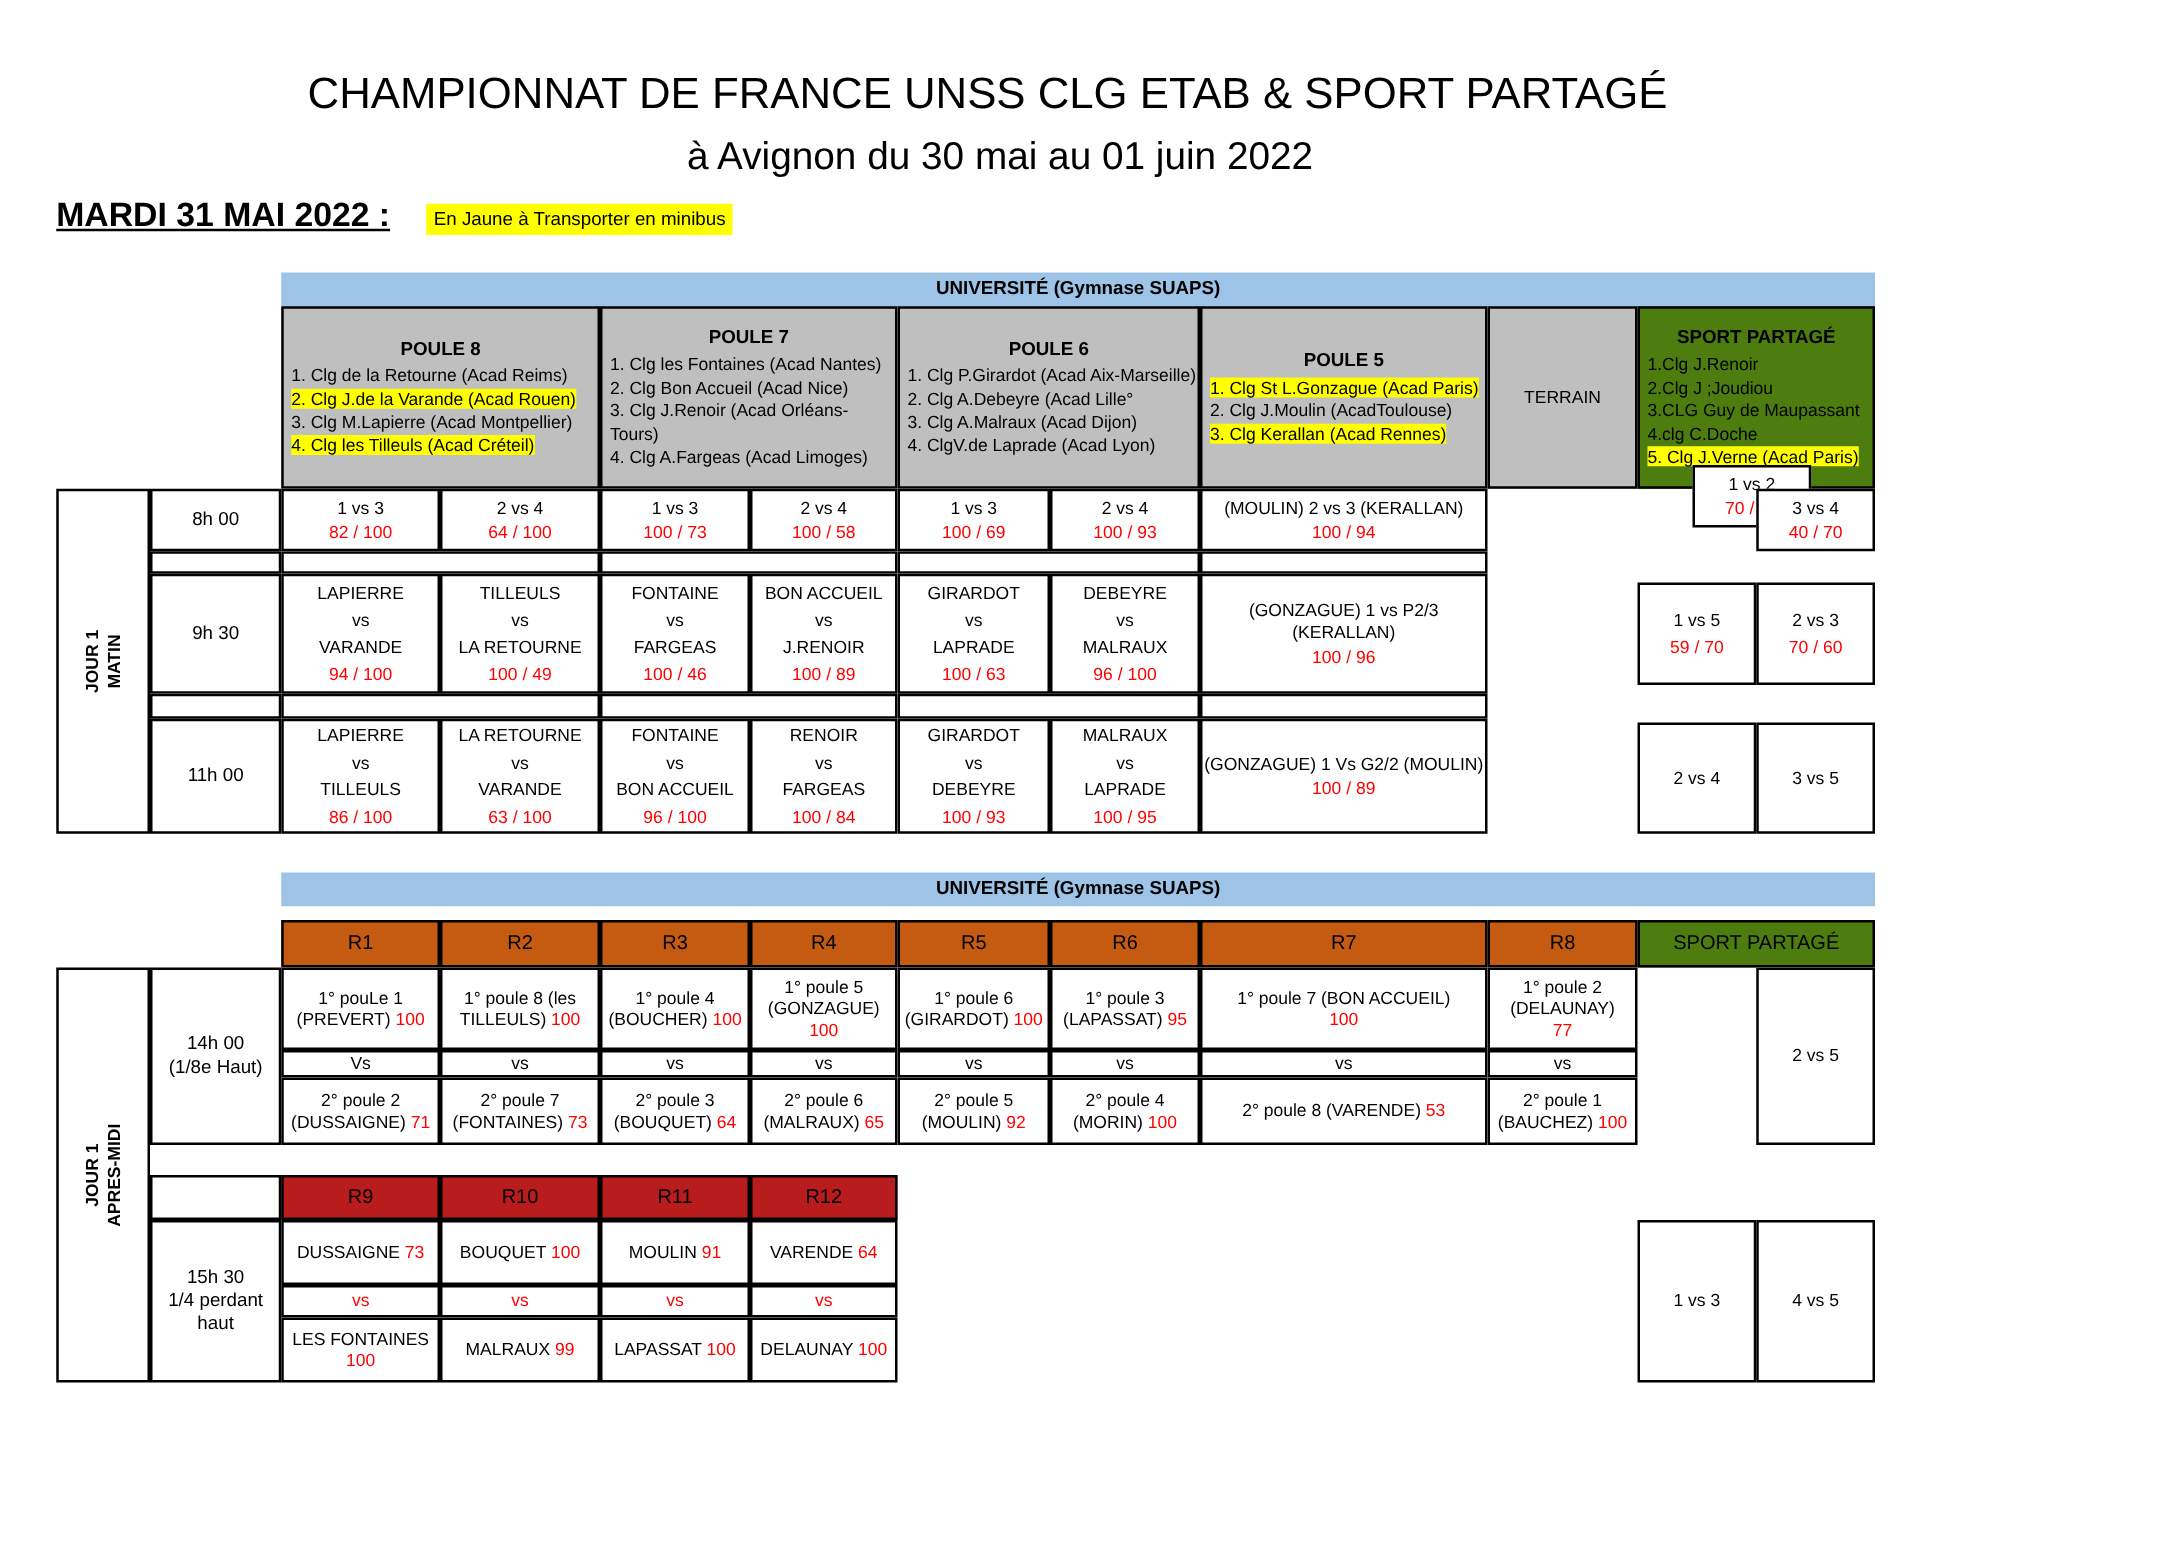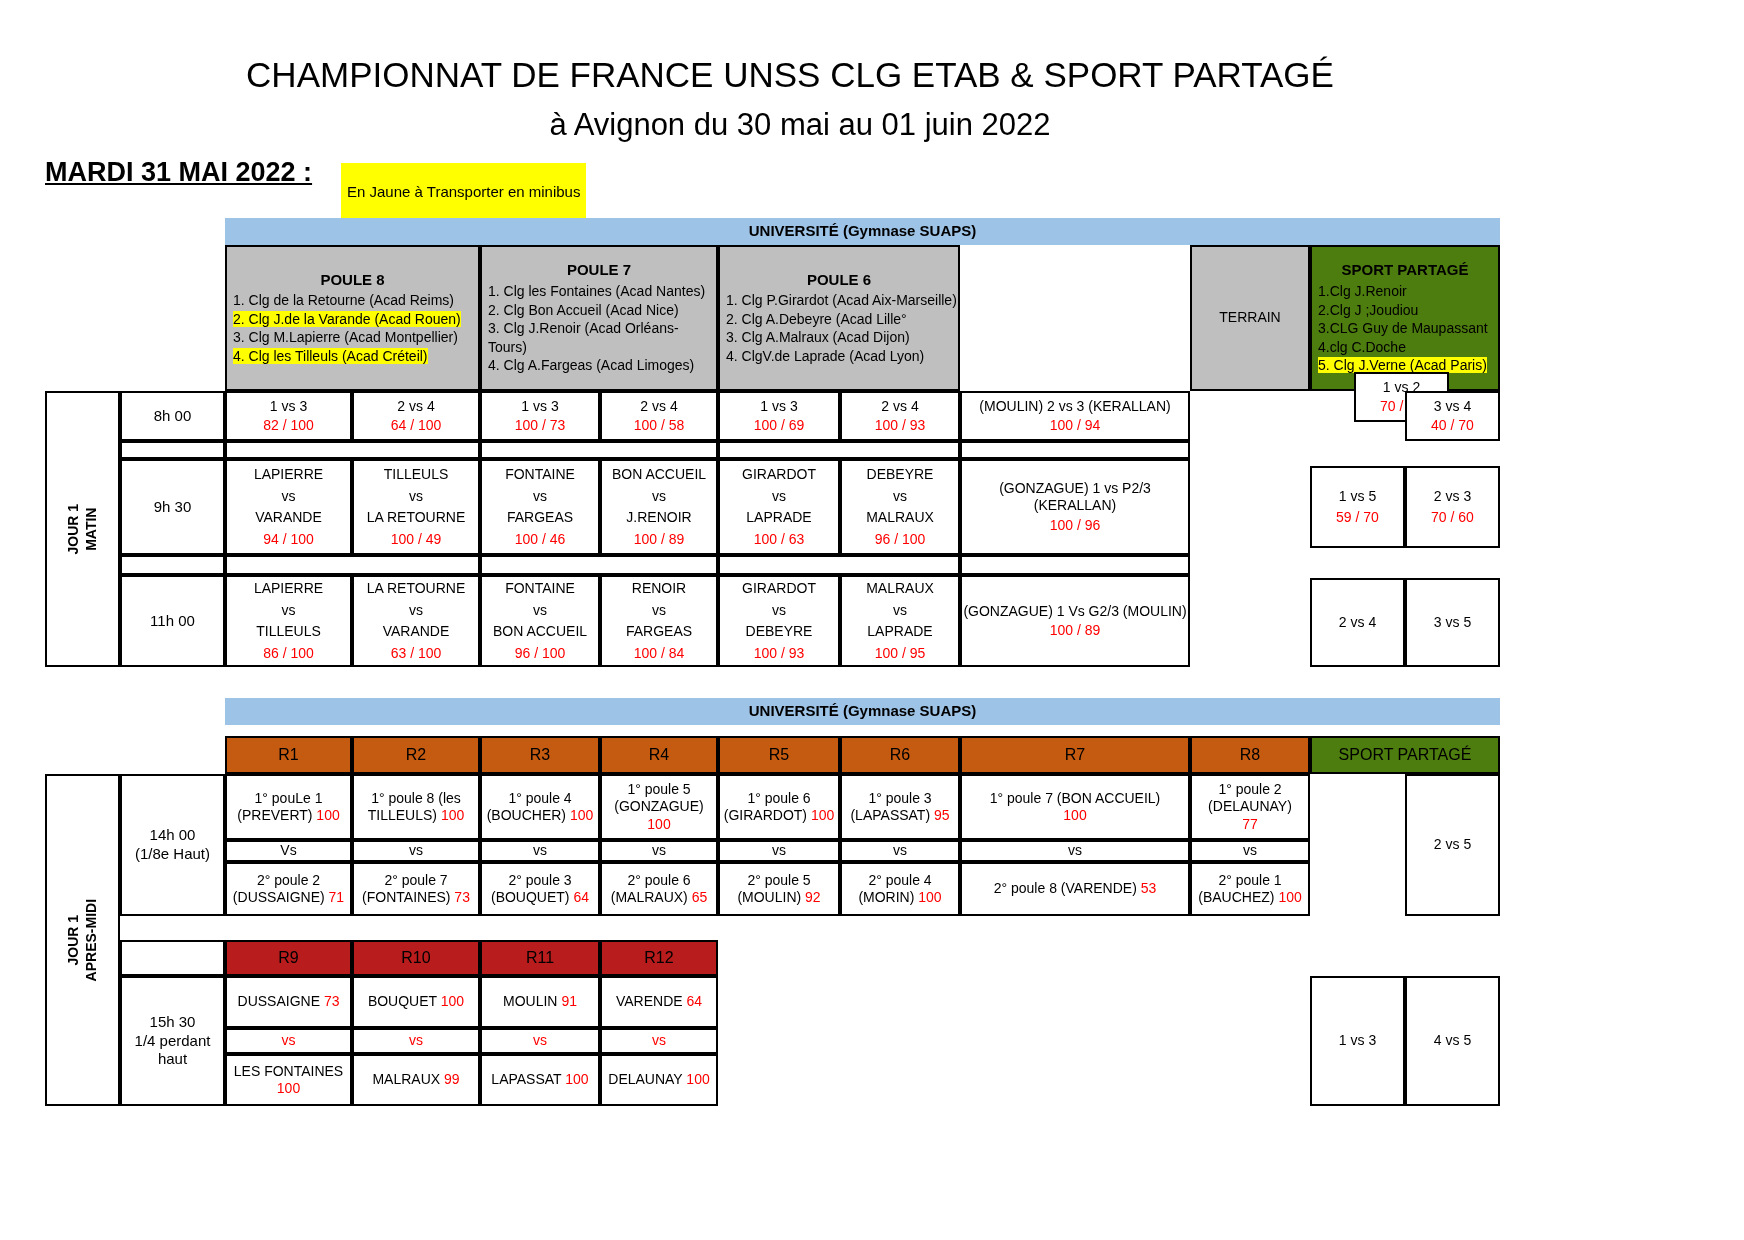--- a/index.html
+++ b/index.html
@@ -10,21 +10,21 @@
         display:flex;flex-direction:column;align-items:center;justify-content:center;
         text-align:center;line-height:1.25;}
   .gray{background:#BFBFBF;}
   .blue{background:#9DC3E6;border:none;}
   .pink{background:#4d7c0f;}
   .orange{background:#C55A11;}
   .peach{background:#b91c1c;}
   .title{font-size:35px;letter-spacing:0px;text-align:center;}
   .subtitle{font-size:31px;text-align:center;}
   .dateh{font-size:27px;font-weight:bold;text-decoration:underline;}
-  .legend{background:#FFFF00;font-size:15px;padding:20px 6px;}
+  .legend{background:#FFFF00;font-size:15px;padding:4px 6px;}
   .venue{display:flex;align-items:center;justify-content:center;font-weight:bold;font-size:15px;}
   .pn{font-weight:bold;font-size:15px;margin-bottom:2px;}
   .tl{font-size:14px;align-self:flex-start;text-align:left;padding-left:6px;line-height:1.32;}
   .hl{background:#FFFF00;}
   .m{font-size:14px;}
   .s{font-size:14px;color:#FF0000;}
   .mt{gap:2px;}
   .mt4{gap:4px;}
   .rh{font-weight:normal;font-size:16px;}
   .time{font-size:15px;}
@@ -63,20 +63,26 @@
     <div class="tl">3. Clg J.Renoir (Acad Orléans-Tours)</div>
     <div class="tl">4. Clg A.Fargeas (Acad Limoges)</div>
   </div>
   <div class="cell gray" style="left:718px;top:245px;width:242px;height:146px;">
     <div class="pn">POULE 6</div>
     <div class="tl">1. Clg P.Girardot (Acad Aix-Marseille)</div>
     <div class="tl">2. Clg A.Debeyre (Acad Lille°</div>
     <div class="tl">3. Clg A.Malraux (Acad Dijon)</div>
     <div class="tl">4. ClgV.de Laprade (Acad Lyon)</div>
   </div>
+  <div class="cell gray" style="left:960px;top:245px;width:230px;height:146px;">
+    <div class="pn">POULE 5</div>
+    <div class="tl"><span class="hl">1. Clg St L.Gonzague (Acad Paris)</span></div>
+    <div class="tl">2. Clg J.Moulin (AcadToulouse)</div>
+    <div class="tl"><span class="hl">3. Clg Kerallan (Acad Rennes)</span></div>
+  </div>
   <div class="cell gray" style="left:1190px;top:245px;width:120px;height:146px;">
     <span class="m">TERRAIN</span>
   </div>
   <div class="cell pink" style="left:1310px;top:245px;width:190px;height:146px;">
     <div class="pn">SPORT PARTAGÉ</div>
     <div class="tl">1.Clg J.Renoir</div>
     <div class="tl">2.Clg J ;Joudiou</div>
     <div class="tl">3.CLG Guy de Maupassant</div>
     <div class="tl">4.clg C.Doche</div>
     <div class="tl"><span class="hl">5. Clg J.Verne (Acad Paris)</span></div>
@@ -225,21 +231,21 @@
     <div class="m">DEBEYRE</div>
     <div class="s">100 / 93</div>
   </div>
   <div class="cell mt4" style="left:840px;top:575px;width:120px;height:92px;">
     <div class="m">MALRAUX</div>
     <div class="m">vs</div>
     <div class="m">LAPRADE</div>
     <div class="s">100 / 95</div>
   </div>
   <div class="cell mt" style="left:960px;top:575px;width:230px;height:92px;">
-    <div class="m">(GONZAGUE) 1 Vs G2/3 (MOULIN)</div>
+    <div class="m">(GONZAGUE) 1 Vs G2/2 (MOULIN)</div>
     <div class="s">100 / 89</div>
   </div>
   <div class="cell" style="left:1310px;top:578px;width:95px;height:89px;">
     <div class="m">2 vs 4</div>
   </div>
   <div class="cell" style="left:1405px;top:578px;width:95px;height:89px;">
     <div class="m">3 vs 5</div>
   </div>
 
   <div class="cell blue venue" style="left:225px;top:698px;width:1275px;height:27px;">

